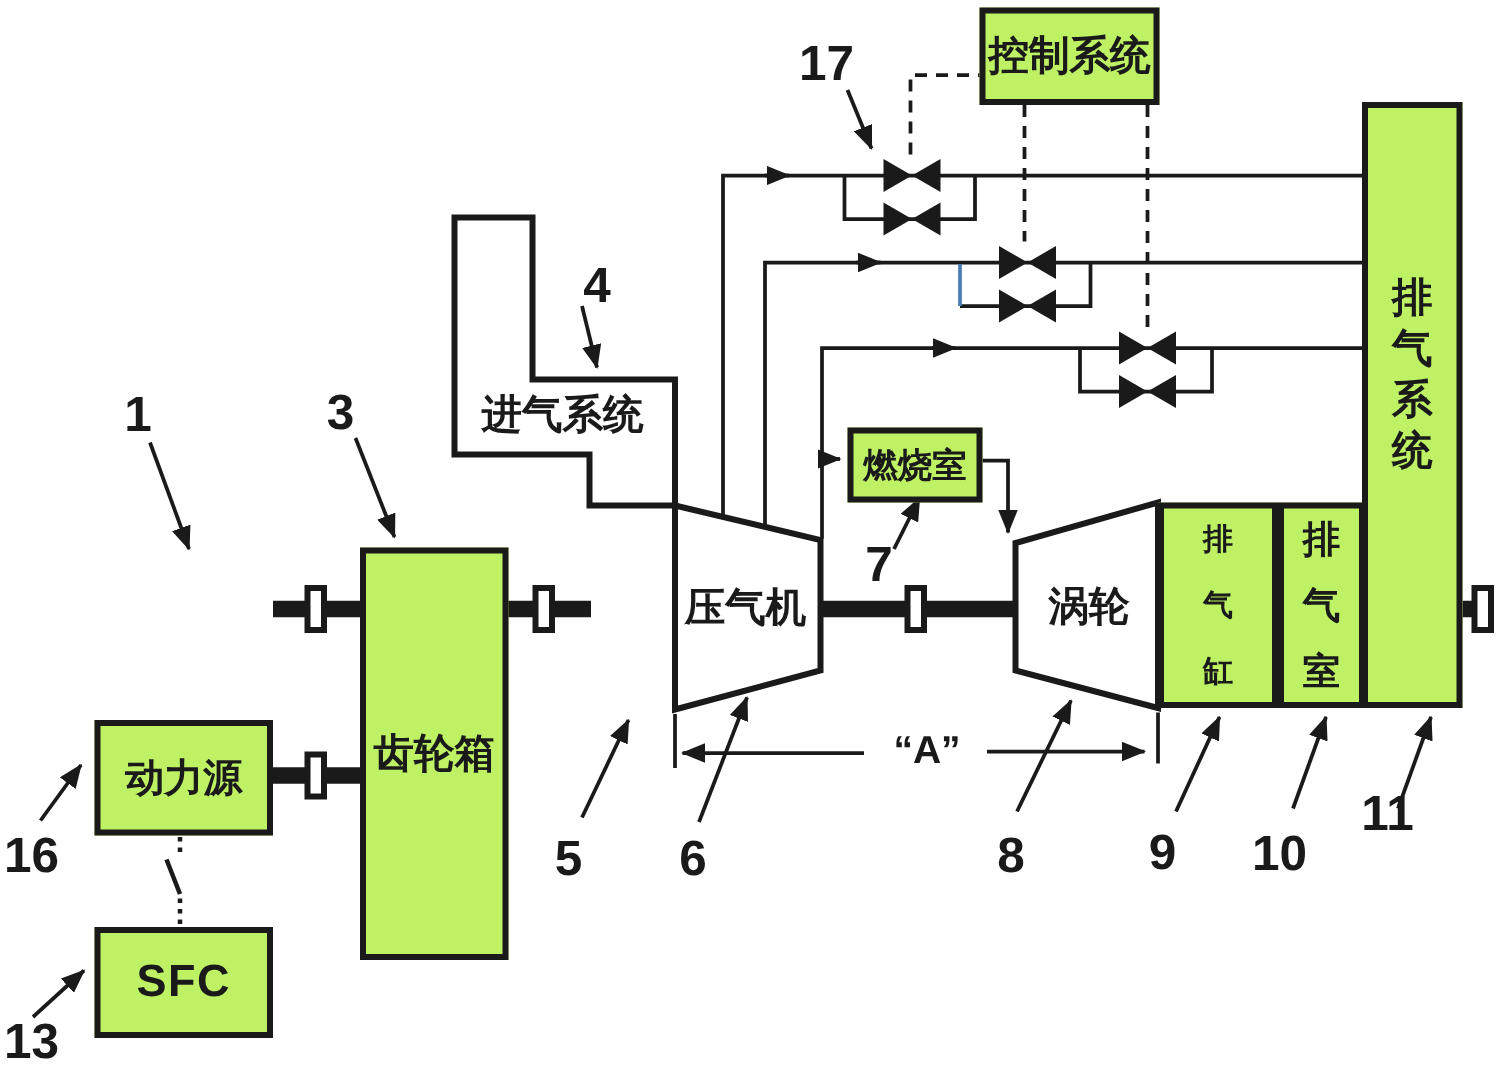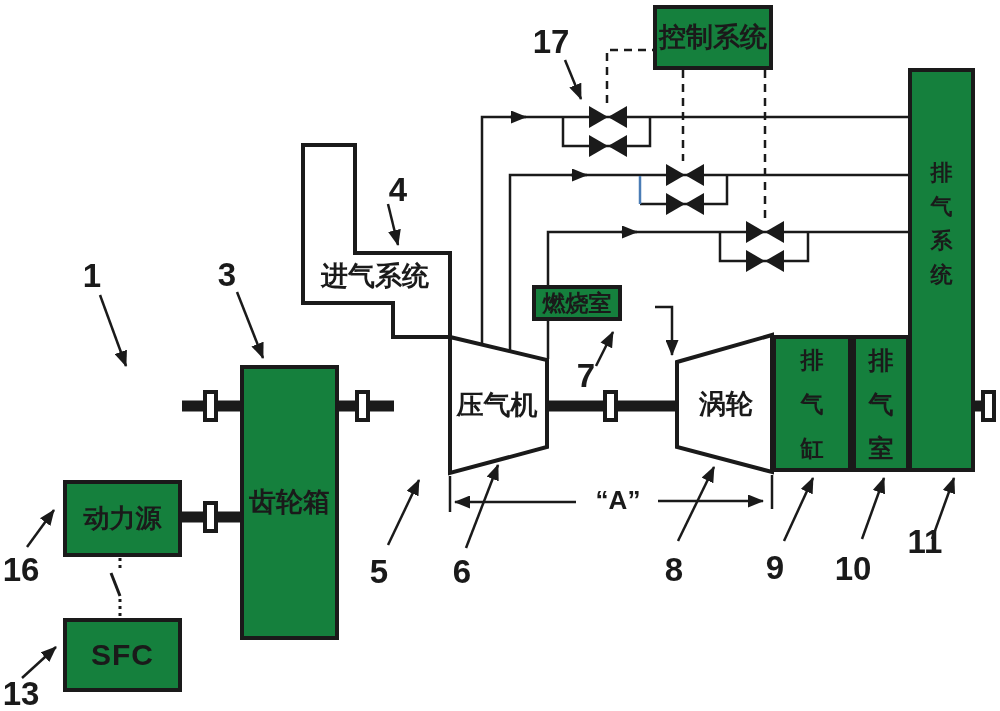--- a/index.html
+++ b/index.html
@@ -1,19 +1,19 @@
 <!DOCTYPE html>
 <html><head>
 <meta charset="utf-8">
 <style>
   html,body{margin:0;padding:0;background:#fff}
   .stage{position:relative;width:1000px;height:711px;background:#fff;overflow:hidden;
          font-family:"Liberation Sans",sans-serif;color:#1a1a1a}
   .layer{position:absolute;left:0;top:0;z-index:1}
-  .box{position:absolute;z-index:2;box-sizing:border-box;background:#15803d;
+  .box{position:absolute;z-index:2;box-sizing:border-box;background:#bef264;
        border:4px solid #1a1a1a;display:flex;align-items:center;justify-content:center;
        text-align:center}
   .cjk{font-weight:600;line-height:1.15;white-space:nowrap}
   .vtext{font-weight:600;word-break:break-all;white-space:normal;text-align:center}
   .freelabel{position:absolute;z-index:3;transform:translate(-50%,-50%);
              font-weight:600;white-space:nowrap}
   .num{position:absolute;z-index:3;transform:translate(-50%,-50%);
        font-weight:700;font-size:33px;white-space:nowrap}
 </style>
 </head>
@@ -146,35 +146,35 @@
   </div>
 
   <div class="box" style="left:63px;top:480px;width:119px;height:77px">
     <span class="cjk" style="font-size:26px">动力源</span>
   </div>
 
   <div class="box" style="left:63px;top:618px;width:119px;height:74px">
     <span style="font-size:30px;font-weight:700;letter-spacing:1px">SFC</span>
   </div>
 
-  <div class="box" style="left:532px;top:285px;width:90px;height:36px">
+  <div class="box" style="left:565px;top:285px;width:90px;height:50px">
     <span class="cjk" style="font-size:23px">燃烧室</span>
   </div>
 
 
   <div class="box" style="left:772px;top:335px;width:80px;height:137px">
-    <span class="vtext" style="font-size:23px;width:26px;line-height:44px">排气缸</span>
+    <span class="vtext" style="font-size:20px;width:26px;line-height:44px">排气缸</span>
   </div>
 
   <div class="box" style="left:852px;top:335px;width:58px;height:137px">
     <span class="vtext" style="font-size:25px;width:26px;line-height:44px">排气室</span>
   </div>
 
   <div class="box" style="left:908px;top:68px;width:67px;height:404px;align-items:flex-start">
-    <span class="vtext" style="font-size:22px;width:28px;line-height:34px;margin-top:84px">排气系统</span>
+    <span class="vtext" style="font-size:27px;width:28px;line-height:34px;margin-top:109px">排气系统</span>
   </div>
 
   <div class="freelabel" style="left:375px;top:276px;font-size:27px">进气系统</div>
   <div class="freelabel" style="left:497px;top:405px;font-size:27px">压气机</div>
   <div class="freelabel" style="left:726px;top:404px;font-size:27px">涡轮</div>
   <div class="freelabel" style="left:618px;top:500px;font-size:26px;font-weight:700">“A”</div>
 
   <div class="num" style="left:92px;top:276px">1</div>
   <div class="num" style="left:227px;top:275px">3</div>
   <div class="num" style="left:398px;top:190px">4</div>

